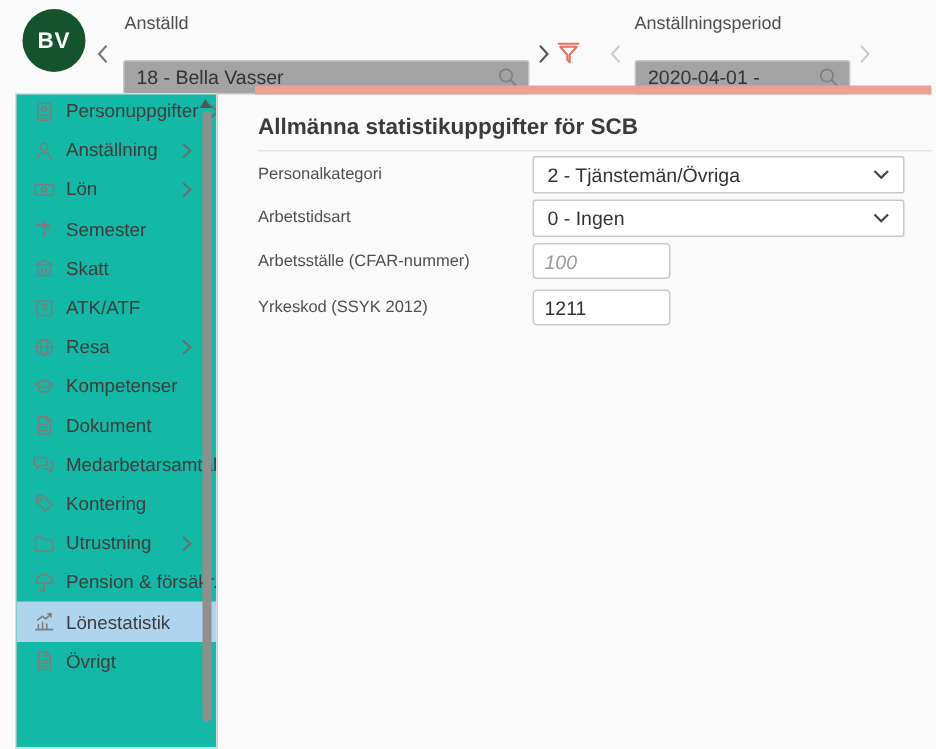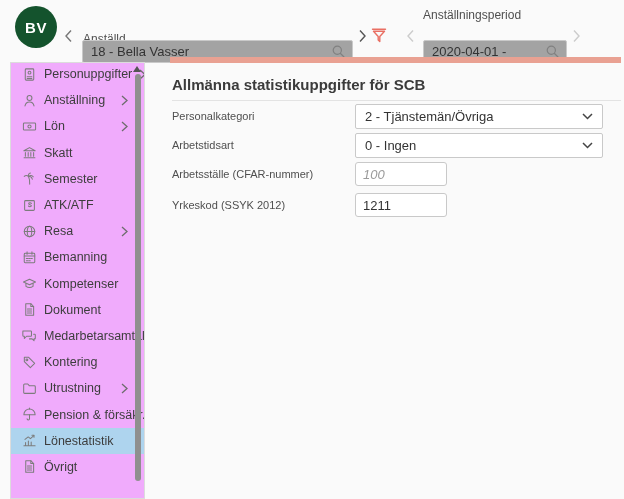--- a/index.html
+++ b/index.html
@@ -12,21 +12,21 @@
             background:#163c4e; color:#fff; font-size:15px; font-weight:bold;
             display:flex; align-items:center; justify-content:center; letter-spacing:.5px; }
   .fld-label { font-size:12px; color:#4f4f4f; }
   .nav-chev { top:28px; width:12px; height:16px; display:flex; align-items:center; cursor:pointer; }
   .hd-input { top:40px; height:23px; background:#a3a3a3; border:1px solid #c9c9c9; border-radius:2px;
               display:flex; align-items:center; padding:0 7px 0 8px; font-size:13px; color:#333; }
   .hd-input .val { flex:1; white-space:nowrap; overflow:hidden; }
   .hd-input .search { display:flex; }
 
   
-  .sidebar { left:10px; top:62px; width:135px; height:437px; background:#f0abfc;
+  .sidebar { left:10px; top:62px; width:135px; height:437px; background:#14b8a6;
              border:1px solid #dcdcdc; overflow:hidden; }
   .side-list { margin-top:-2px; }
   .side-item { height:26.2px; display:flex; align-items:center; padding-left:11px; gap:7px; cursor:pointer; }
   .side-item.selected { background:#aed4ee; }
   .side-icon { display:flex; width:15px; flex:0 0 15px; }
   .side-label { font-size:12.5px; color:#3d3d3d; white-space:nowrap; }
   .side-chev { margin-left:auto; margin-right:16px; display:flex; }
   .scroll-up { position:absolute; right:3px; top:3px; width:0; height:0;
                border-left:4px solid transparent; border-right:4px solid transparent;
                border-bottom:6px solid #555; cursor:pointer; }
@@ -45,21 +45,21 @@
   .text-input { left:355px; width:92px; height:24px; background:#fff; border:1px solid #c9c9c9;
                 border-radius:3px; padding:0 7px; font-size:13px; color:#333;
                 font-family:"Liberation Sans", sans-serif; }
   .text-input.muted { color:#9b9b9b; font-style:italic; }
 </style>
 </head>
 <body>
 
 <div class="abs avatar" style="background: #14532d;">BV</div>
 
-<div class="abs fld-label" style="left:83px; top:8px;margin-top:24px;">Anställd</div>
+<div class="abs fld-label" style="left:83px; top:8px;">Anställd</div>
 
 <div class="abs nav-chev" style="left:64px;">
   <svg width="9" height="14" viewBox="0 0 9 14">
       <polyline points="7,1.5 2,7 7,12.5" fill="none" stroke="#777" stroke-width="1.4"></polyline>
     </svg>
 </div>
 
 <div class="abs hd-input" style="left:82px; width:271px;">
   <span class="val">18 - Bella Vasser</span>
   <span class="search">
@@ -148,69 +148,59 @@
         <span class="side-label">Lön</span>
         <span class="side-chev">
           <svg width="7" height="11" viewBox="0 0 7 11">
             <polyline points="1,1 6,5.5 1,10" fill="none" stroke="#6d6d6d" stroke-width="1.3"></polyline>
           </svg>
         </span>
       </div>
       <div class="side-item">
         <span class="side-icon">
           <svg width="15" height="15" viewBox="0 0 16 16" fill="none" stroke="#7c7c7c" stroke-width="1.1" stroke-linecap="round" stroke-linejoin="round">
+            <path d="M8.2 14c.2-3.5-.3-6-1.2-8"></path>
+            <path d="M7 6C5.4 4.6 3.6 4.7 2.4 5.8M7 6c-.6-2.2.3-3.4 2-3.8M7 6c1.8-1.7 3.8-1.3 5 .2M7 6c2.2-.3 3.6 1 4 2.8"></path>
+          </svg>
+        </span>
+        <span class="side-label">Semester</span>
+      </div>
+      <div class="side-item">
+        <span class="side-icon">
+          <svg width="15" height="15" viewBox="0 0 16 16" fill="none" stroke="#7c7c7c" stroke-width="1.1" stroke-linecap="round" stroke-linejoin="round">
             <path d="M2 6.2 8 2.8l6 3.4z"></path>
             <path d="M3.6 8v4M6.6 8v4M9.4 8v4M12.4 8v4"></path>
             <path d="M2.2 13.5h11.6"></path>
           </svg>
         </span>
         <span class="side-label">Skatt</span>
       </div>
       <div class="side-item">
         <span class="side-icon">
           <svg width="15" height="15" viewBox="0 0 16 16" fill="none" stroke="#7c7c7c" stroke-width="1.1" stroke-linecap="round" stroke-linejoin="round">
-            <path d="M8.2 14c.2-3.5-.3-6-1.2-8"></path>
-            <path d="M7 6C5.4 4.6 3.6 4.7 2.4 5.8M7 6c-.6-2.2.3-3.4 2-3.8M7 6c1.8-1.7 3.8-1.3 5 .2M7 6c2.2-.3 3.6 1 4 2.8"></path>
-          </svg>
-        </span>
-        <span class="side-label">Semester</span>
-      </div>
-      <div class="side-item">
-        <span class="side-icon">
-          <svg width="15" height="15" viewBox="0 0 16 16" fill="none" stroke="#7c7c7c" stroke-width="1.1" stroke-linecap="round" stroke-linejoin="round">
             <rect x="2.8" y="2.8" width="10.4" height="10.4" rx="1"></rect>
             <path d="M10 5.8c-.4-.8-2.8-1-2.9.2-.1 1.4 3 .8 2.9 2.3-.1 1.3-2.7 1.1-3.1.2"></path>
           </svg>
         </span>
         <span class="side-label">ATK/ATF</span>
       </div>
       <div class="side-item">
         <span class="side-icon">
           <svg width="15" height="15" viewBox="0 0 16 16" fill="none" stroke="#7c7c7c" stroke-width="1.1" stroke-linecap="round" stroke-linejoin="round">
             <circle cx="8" cy="8" r="5.6"></circle>
             <ellipse cx="8" cy="8" rx="2.4" ry="5.6"></ellipse>
             <path d="M2.4 8h11.2"></path>
           </svg>
         </span>
         <span class="side-label">Resa</span>
         <span class="side-chev">
           <svg width="7" height="11" viewBox="0 0 7 11">
             <polyline points="1,1 6,5.5 1,10" fill="none" stroke="#6d6d6d" stroke-width="1.3"></polyline>
           </svg>
         </span>
-      </div>
-      <div class="side-item">
-        <span class="side-icon">
-          <svg width="15" height="15" viewBox="0 0 16 16" fill="none" stroke="#7c7c7c" stroke-width="1.1" stroke-linecap="round" stroke-linejoin="round">
-            <rect x="2.4" y="3.4" width="11.2" height="10.2" rx="1"></rect>
-            <path d="M2.4 6.4h11.2M5.4 2v2.6M10.6 2v2.6"></path>
-            <path d="M4.6 9h1.6M7.2 9h1.6M9.8 9h1.2M4.6 11.4h1.6M7.2 11.4h1.6"></path>
-          </svg>
-        </span>
-        <span class="side-label">Bemanning</span>
       </div>
       <div class="side-item">
         <span class="side-icon">
           <svg width="15" height="15" viewBox="0 0 16 16" fill="none" stroke="#7c7c7c" stroke-width="1.1" stroke-linecap="round" stroke-linejoin="round">
             <path d="M1.6 6.4 8 3.4l6.4 3-6.4 3z"></path>
             <path d="M4.2 7.9v3.1c2.4 1.5 5.2 1.5 7.6 0V7.9"></path>
           </svg>
         </span>
         <span class="side-label">Kompetenser</span>
       </div>

